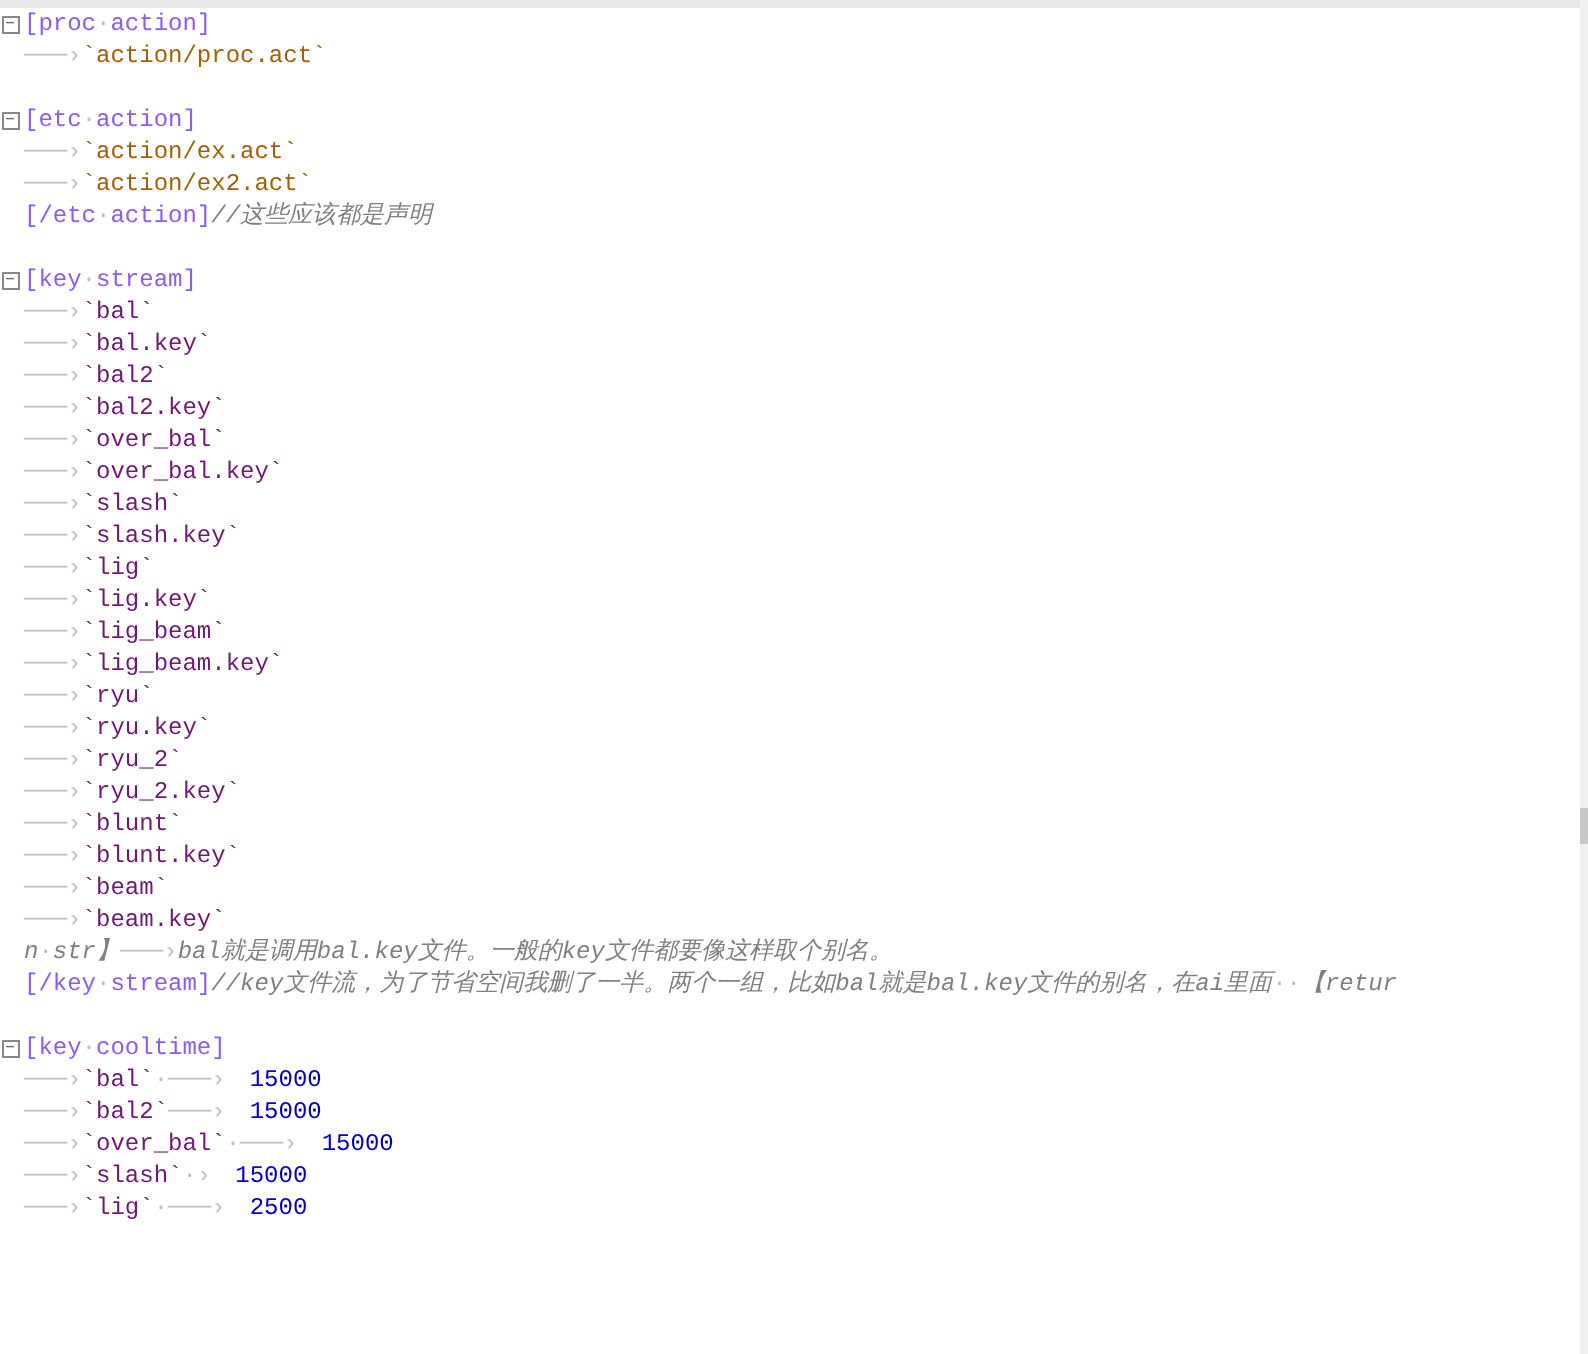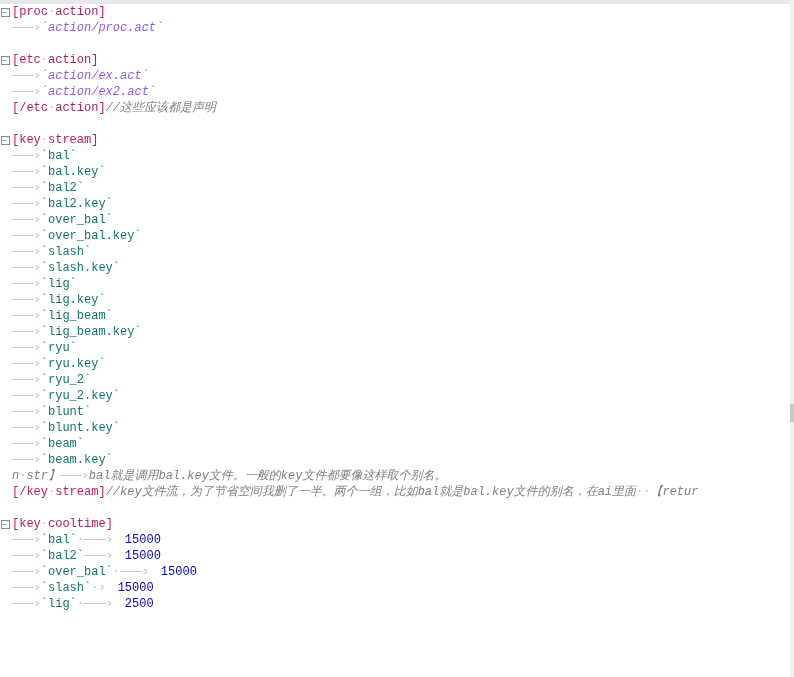--- a/index.html
+++ b/index.html
@@ -40,23 +40,23 @@
     border: 1px solid #888;
     display: inline-flex;
     align-items: center;
     justify-content: center;
     font-size: 8px;
     line-height: 7px;
     background: #fff;
     color: #555;
   }
   .content { padding-left: 2px; }
-  .red { color: #be185d; font-family: Liberation Mono, monospace; }
-  .green { color: #8b5cf6; font-style: italic; }
-  .teal { color: #0f766e; }
+  .red { color: #8b5cf6; font-family: Liberation Mono, monospace; }
+  .green { color: #a16207; }
+  .teal { color: #701a75; }
   .blue { color: #0000cc; margin-left: 12px; }
   .gray { color: #808080; font-style: italic; }
   .arrow { color: #c0c0c0; }
   .scrollbar-v {
     position: absolute;
     right: 0;
     top: 0;
     width: 4px;
     height: 677px;
     background: #f0f0f0;

